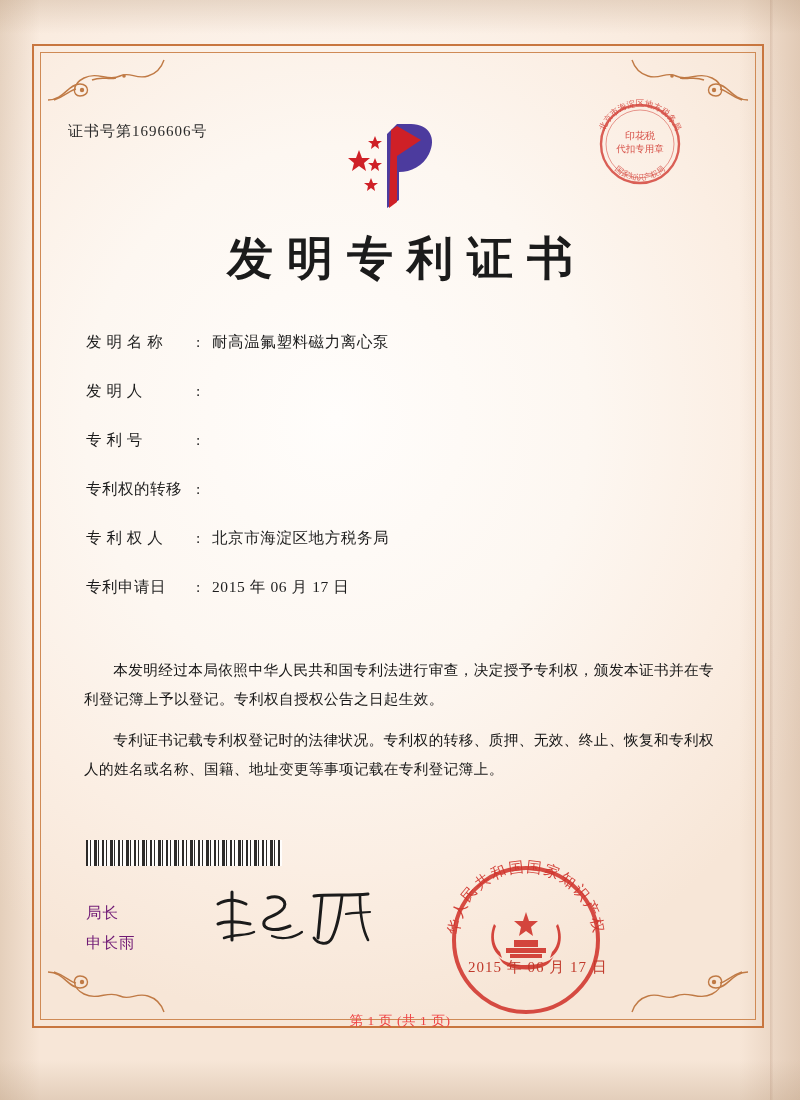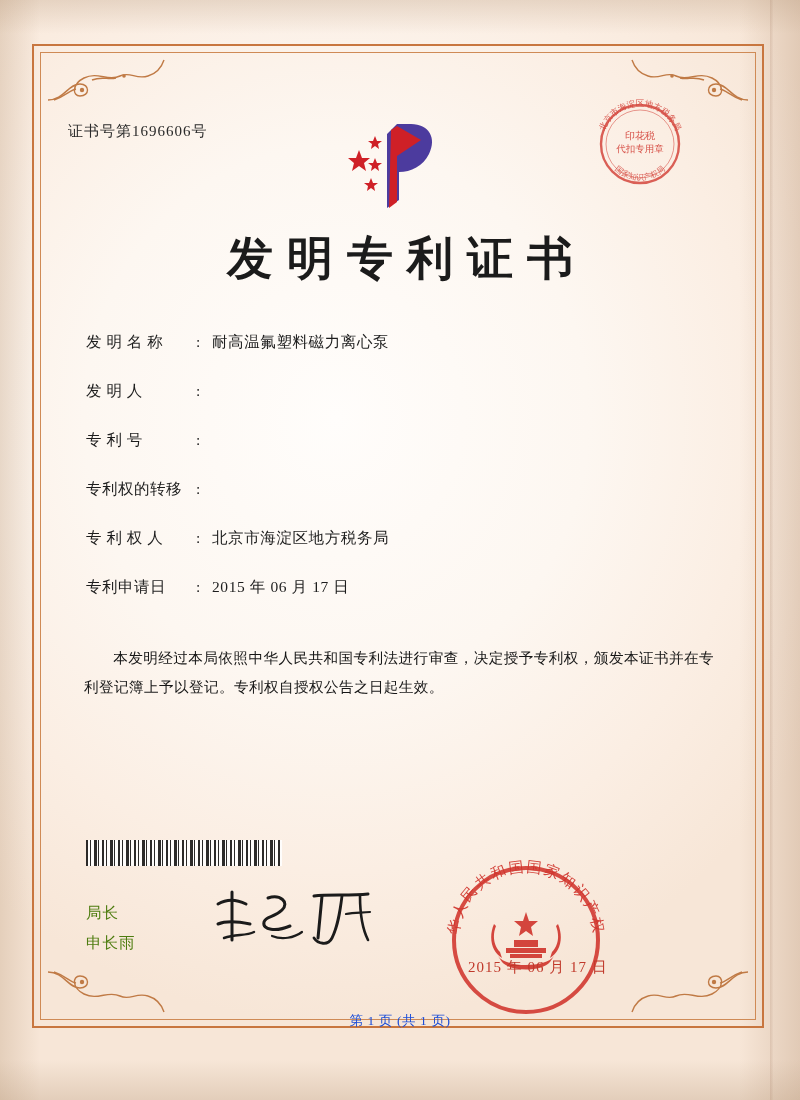--- a/index.html
+++ b/index.html
@@ -156,21 +156,21 @@
     position: absolute;
     left: 84px;
     right: 86px;
     top: 644px;
     font-size: 14.6px;
     line-height: 29px;
     color: #161616;
     text-align: justify;
   }
   .body-text p {
-    margin: 0 0 0 0;
+    margin: 12px 0 0 0;
     text-indent: 2em;
     letter-spacing: 0.4px;
   }
 
   
   .barcode {
     position: absolute;
     left: 86px;
     top: 840px;
     width: 196px;
@@ -189,21 +189,21 @@
     opacity: 0.88;
   }
 
   
   .director {
     position: absolute;
     left: 86px;
     top: 898px;
     font-size: 15.5px;
     line-height: 30px;
-    color: #4d7c0f;
+    color: #701a75;
     letter-spacing: 1px;
   }
 
   
   .signature {
     position: absolute;
     left: 210px;
     top: 882px;
     width: 180px;
     height: 70px;
@@ -230,21 +230,21 @@
     letter-spacing: 1px;
   }
 
   
   .page-footer {
     position: absolute;
     left: 0; right: 0;
     top: 1012px;
     text-align: center;
     font-size: 13.5px;
-    color: #1d4ed8;
+    color: #ef4444;
     letter-spacing: 0.6px;
   }
 </style>
 </head>
 <body>
 
 <div class="page">
 
   <div class="paper-bg"></div>
   <div class="paper-shade-left"></div>
@@ -359,20 +359,21 @@
     <div class="field-row">
       <div class="field-label">专利申请日</div>
       <div class="field-colon">:</div>
       <div class="field-value">2015 年 06 月 17 日</div>
     </div>
 
   </div>
 
   <div class="body-text">
     <p>本发明经过本局依照中华人民共和国专利法进行审查，决定授予专利权，颁发本证书并在专利登记簿上予以登记。专利权自授权公告之日起生效。</p>
+    <p>专利证书记载专利权登记时的法律状况。专利权的转移、质押、无效、终止、恢复和专利权人的姓名或名称、国籍、地址变更等事项记载在专利登记簿上。</p>
   </div>
 
   <div class="barcode"></div>
 
   <div class="director">
     <div>局长</div>
     <div>申长雨</div>
   </div>
 
   <div class="signature">

